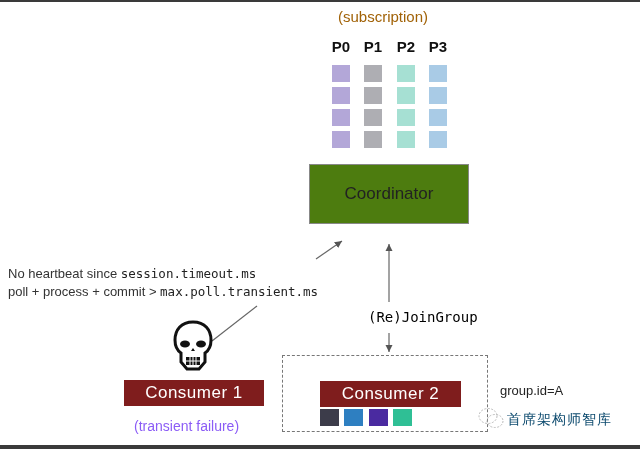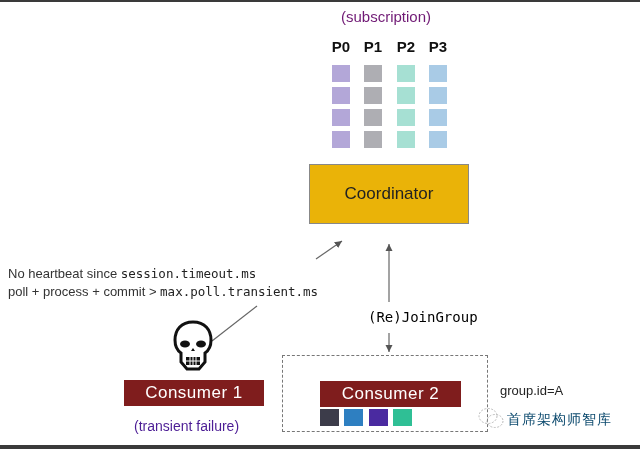--- a/index.html
+++ b/index.html
@@ -1,33 +1,33 @@
 <!DOCTYPE html>
 <html><head>
 <meta charset="utf-8">
 <style>
   html, body { margin:0; padding:0; }
   body { width:640px; height:449px; position:relative; background:#ffffff; overflow:hidden;
          font-family:"Liberation Sans", sans-serif; color:#222; }
   .topbar { position:absolute; left:0; top:0; width:640px; height:2px; background:#3a3a3a; }
   .bottombar { position:absolute; left:0; top:445px; width:640px; height:4px; background:#3a3a3a; }
   .abs { position:absolute; }
-  .subscription { left:311px; top:8px; width:120px; text-align:right; font-size:15px; color:#701a75; }
+  .subscription { left:338px; top:8px; width:120px; text-align:left; font-size:15px; color:#a16207; }
   .plabel { top:38px; width:24px; text-align:center; font-size:15px; font-weight:bold; color:#111; }
   .sq { width:18px; height:17px; }
-  .coord { left:309px; top:164px; width:160px; height:60px; border:1px solid #888; background:#eab308;
+  .coord { left:309px; top:164px; width:160px; height:60px; border:1px solid #888; background:#4d7c0f;
            box-sizing:border-box; display:flex; align-items:center; justify-content:center;
            font-size:17px; color:#222; }
   .note { left:8px; font-size:13px; color:#333; white-space:nowrap; }
   .mono { font-family:"DejaVu Sans Mono", monospace; font-size:12.5px; color:#222; }
   .rejoin { left:368px; top:309px; font-family:"DejaVu Sans Mono", monospace; font-size:14px; color:#000000; }
   .consumer { background:#7f1d1d; color:#fff; font-size:17px; display:flex; align-items:center; justify-content:center; letter-spacing:0.5px; }
   .c1 { left:124px; top:380px; width:140px; height:26px; }
   .c2 { left:320px; top:381px; width:141px; height:26px;text-align:right; }
-  .transient { left:134px; top:418px; font-size:14px; color:#4c1d95; }
+  .transient { left:134px; top:418px; font-size:14px; color:#8b5cf6; }
   .dashbox { left:282px; top:355px; width:206px; height:77px; border:1px dashed #777; box-sizing:border-box; }
   .a-sq { top:409px; width:19px; height:17px; }
   .groupid { left:500px; top:383px; font-size:13px; color:#222; }
   .watermark { left:507px; top:411px; font-size:14px; color:#0c4a6e; letter-spacing:1px; }
   svg.lines { position:absolute; left:0; top:0; }
 </style>
 </head>
 <body>
 
 <div class="topbar"></div>

